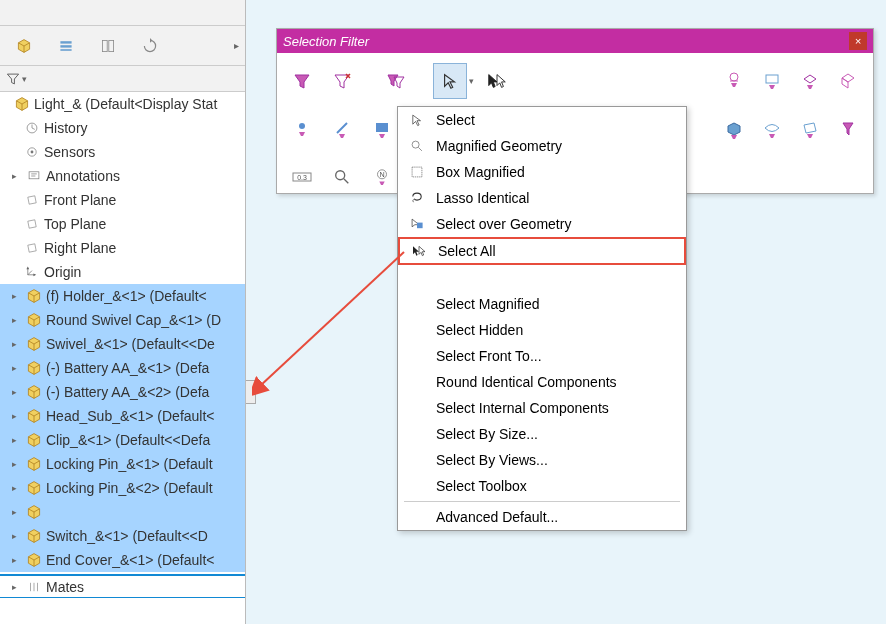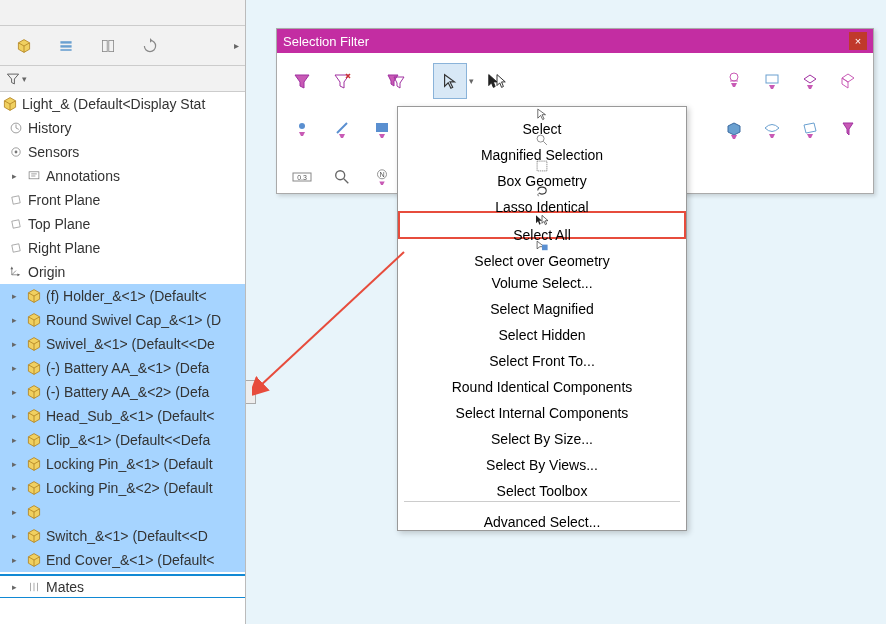--- a/index.html
+++ b/index.html
@@ -8,49 +8,49 @@
 
 .left-panel { position: absolute; left: 0; top: 0; width: 246px; height: 624px; background: #fff; border-right: 1px solid #bbb; }
 .panel-top { height: 26px; border-bottom: 1px solid #ccc; background: #f2f2f2; }
 .panel-toolbar { height: 40px; background: #f2f2f2; display: flex; align-items: center; gap: 2px; padding: 2px 4px; border-bottom: 1px solid #ccc; }
 .toolbar-btn { width: 40px; height: 34px; border: 1px solid transparent; display: flex; align-items: center; justify-content: center; cursor: pointer; }
 .filter-row { height: 26px; background: #f2f2f2; display: flex; align-items: center; padding: 0 6px; border-bottom: 1px solid #ccc; }
 
 
 .tree { font-size: 14px; color: #333; }
 .tree-item { height: 24px; display: flex; align-items: center; padding-left: 4px; gap: 4px; cursor: pointer; white-space: nowrap; overflow: hidden; }
-.tree-item.root { padding-left: 2px; font-size: 14px; }
-.tree-item.indent-1 { padding-left: 8px; }
+.tree-item.root { padding-left: 14px; font-size: 14px; }
+.tree-item.indent-1 { padding-left: 24px; }
 .tree-item.indent-2 { padding-left: 12px; }
 .tree-item.selected { background: #a6d4ff; }
 .expand { width: 10px; font-size: 9px; color: #666; }
 .icon-cube { width: 16px; height: 16px; display: inline-flex; align-items: center; justify-content: center; }
 .icon-small { width: 16px; height: 16px; display: inline-flex; align-items: center; justify-content: center; }
 .tree-label { font-size: 14px; }
 
 .mates-row { border-top: 2px solid #1189d4; border-bottom: 1px solid #1189d4; margin-top: 2px; }
 
 
 .flyout-handle { position: absolute; left: 246px; top: 380px; width: 10px; height: 24px; background: #eee; border: 1px solid #aaa; border-left: none; cursor: pointer; }
 
 
 .sel-win { position: absolute; left: 276px; top: 28px; width: 598px; height: 166px; background: #fff; border: 1px solid #aaa; box-shadow: 2px 2px 4px rgba(0,0,0,0.15); }
-.sel-titlebar { height: 24px; background: #c32da2; display: flex; align-items: center; padding: 0 6px; }
+.sel-titlebar { height: 24px; background: #c32da2; display: flex; align-items: center; padding: 0 6px; font-style: italic; }
 .sel-title { color: #fff; font-size: 13px; flex: 1; }
 .sel-close { width: 18px; height: 18px; background: #c0392b; color: #fff; display: flex; align-items: center; justify-content: center; font-size: 11px; cursor: pointer; }
 .sel-body { padding: 10px 8px; display: flex; flex-direction: column; gap: 12px; }
 .sel-row { display: flex; align-items: center; gap: 6px; }
 .sel-btn { width: 34px; height: 36px; border: 1px solid transparent; display: flex; align-items: center; justify-content: center; cursor: pointer; }
 .sel-btn.active { background: #d8e8f6; border-color: #8ab3d9; }
 .sel-sep { width: 8px; }
 .right-group { margin-left: auto; display: flex; gap: 4px; }
 
 
 .dropdown { position: absolute; left: 397px; top: 106px; width: 290px; background: #fff; border: 1px solid #999; box-shadow: 2px 2px 6px rgba(0,0,0,0.2); }
-.dd-item { height: 26px; display: flex; align-items: center; padding: 0 10px; cursor: pointer; font-size: 14px; flex-direction: column; }
+.dd-item { height: 26px; display: flex; align-items: center; padding: 0 10px; gap: 10px; cursor: pointer; font-size: 14px; }
 .dd-item.highlight { border: 2px solid #e74c3c; height: 28px; }
 .dd-icon { width: 18px; height: 18px; display: inline-flex; align-items: center; justify-content: center; }
 .dd-label { flex: 1; }
 .dd-sep { height: 1px; background: #ccc; margin: 2px 6px; }
 
 
 .arrow-svg { position: absolute; left: 252px; top: 246px; width: 160px; height: 150px; pointer-events: none; }
 
 
 .svg-icon { width: 16px; height: 16px; }
@@ -460,60 +460,59 @@
       </span>
     <span class="dd-label">Select</span>
   </div>
   <div class="dd-item">
     <span class="dd-icon">
         <svg width="14" height="14" viewBox="0 0 20 20">
           <circle cx="8" cy="8" r="5" fill="none" stroke="#666"></circle>
           <line x1="12" y1="12" x2="17" y2="17" stroke="#666"></line>
         </svg>
       </span>
-    <span class="dd-label">Magnified Selection</span>
+    <span class="dd-label">Magnified Geometry</span>
   </div>
   <div class="dd-item">
     <span class="dd-icon">
         <svg width="14" height="14" viewBox="0 0 20 20">
           <rect x="3" y="3" width="14" height="14" fill="none" stroke="#666" stroke-dasharray="2 1"></rect>
         </svg>
       </span>
-    <span class="dd-label">Box Geometry</span>
+    <span class="dd-label">Box Magnified</span>
   </div>
   <div class="dd-item">
     <span class="dd-icon">
         <svg width="14" height="14" viewBox="0 0 20 20">
           <path d="M4 8 Q4 3 10 3 Q16 3 16 8 Q16 13 10 13 Q7 13 6 11" fill="none" stroke="#333" stroke-width="1.5"></path>
           <path d="M5 12 Q3 14 5 16" fill="none" stroke="#333"></path>
         </svg>
       </span>
     <span class="dd-label">Lasso Identical</span>
+  </div>
+  <div class="dd-item">
+    <span class="dd-icon">
+        <svg width="14" height="14" viewBox="0 0 20 20">
+          <path d="M3 3 L3 14 L7 11 L13 11 Z" fill="none" stroke="#333"></path>
+          <rect x="10" y="8" width="8" height="8" fill="#5a8fd0"></rect>
+        </svg>
+      </span>
+    <span class="dd-label">Select over Geometry</span>
   </div>
   <div class="dd-item highlight">
     <span class="dd-icon">
         <svg width="16" height="14" viewBox="0 0 24 20">
           <path d="M3 3 L3 15 L6 12 L8 17 L10 16 L8 11 L12 11 Z" fill="#222"></path>
           <path d="M12 3 L12 15 L15 12 L17 17 L19 16 L17 11 L21 11 Z" fill="none" stroke="#222"></path>
         </svg>
       </span>
     <span class="dd-label">Select All</span>
   </div>
   <div class="dd-item">
-    <span class="dd-icon">
-        <svg width="14" height="14" viewBox="0 0 20 20">
-          <path d="M3 3 L3 14 L7 11 L13 11 Z" fill="none" stroke="#333"></path>
-          <rect x="10" y="8" width="8" height="8" fill="#5a8fd0"></rect>
-        </svg>
-      </span>
-    <span class="dd-label">Select over Geometry</span>
-  </div>
-  <div class="dd-item">
-    <span class="dd-icon"></span>
-    <span class="dd-label">Volume Select...</span>
+    <span class="dd-icon"></span>
   </div>
   <div class="dd-item">
     <span class="dd-icon"></span>
     <span class="dd-label">Select Magnified</span>
   </div>
   <div class="dd-item">
     <span class="dd-icon"></span>
     <span class="dd-label">Select Hidden</span>
   </div>
   <div class="dd-item">
@@ -536,21 +535,21 @@
     <span class="dd-icon"></span>
     <span class="dd-label">Select By Views...</span>
   </div>
   <div class="dd-item">
     <span class="dd-icon"></span>
     <span class="dd-label">Select Toolbox</span>
   </div>
   <div class="dd-sep"></div>
   <div class="dd-item">
     <span class="dd-icon"></span>
-    <span class="dd-label">Advanced Select...</span>
+    <span class="dd-label">Advanced Default...</span>
   </div>
 </div>
 
 <svg class="arrow-svg">
   <defs>
       <marker id="ah" markerWidth="10" markerHeight="10" refX="2" refY="5" orient="auto">
         <path d="M0 0 L10 5 L0 10 Z" fill="#e74c3c"></path>
       </marker>
     </defs>
   <line x1="152" y1="6" x2="8" y2="140" stroke="#e74c3c" stroke-width="2" marker-end="url(#ah)"></line>

